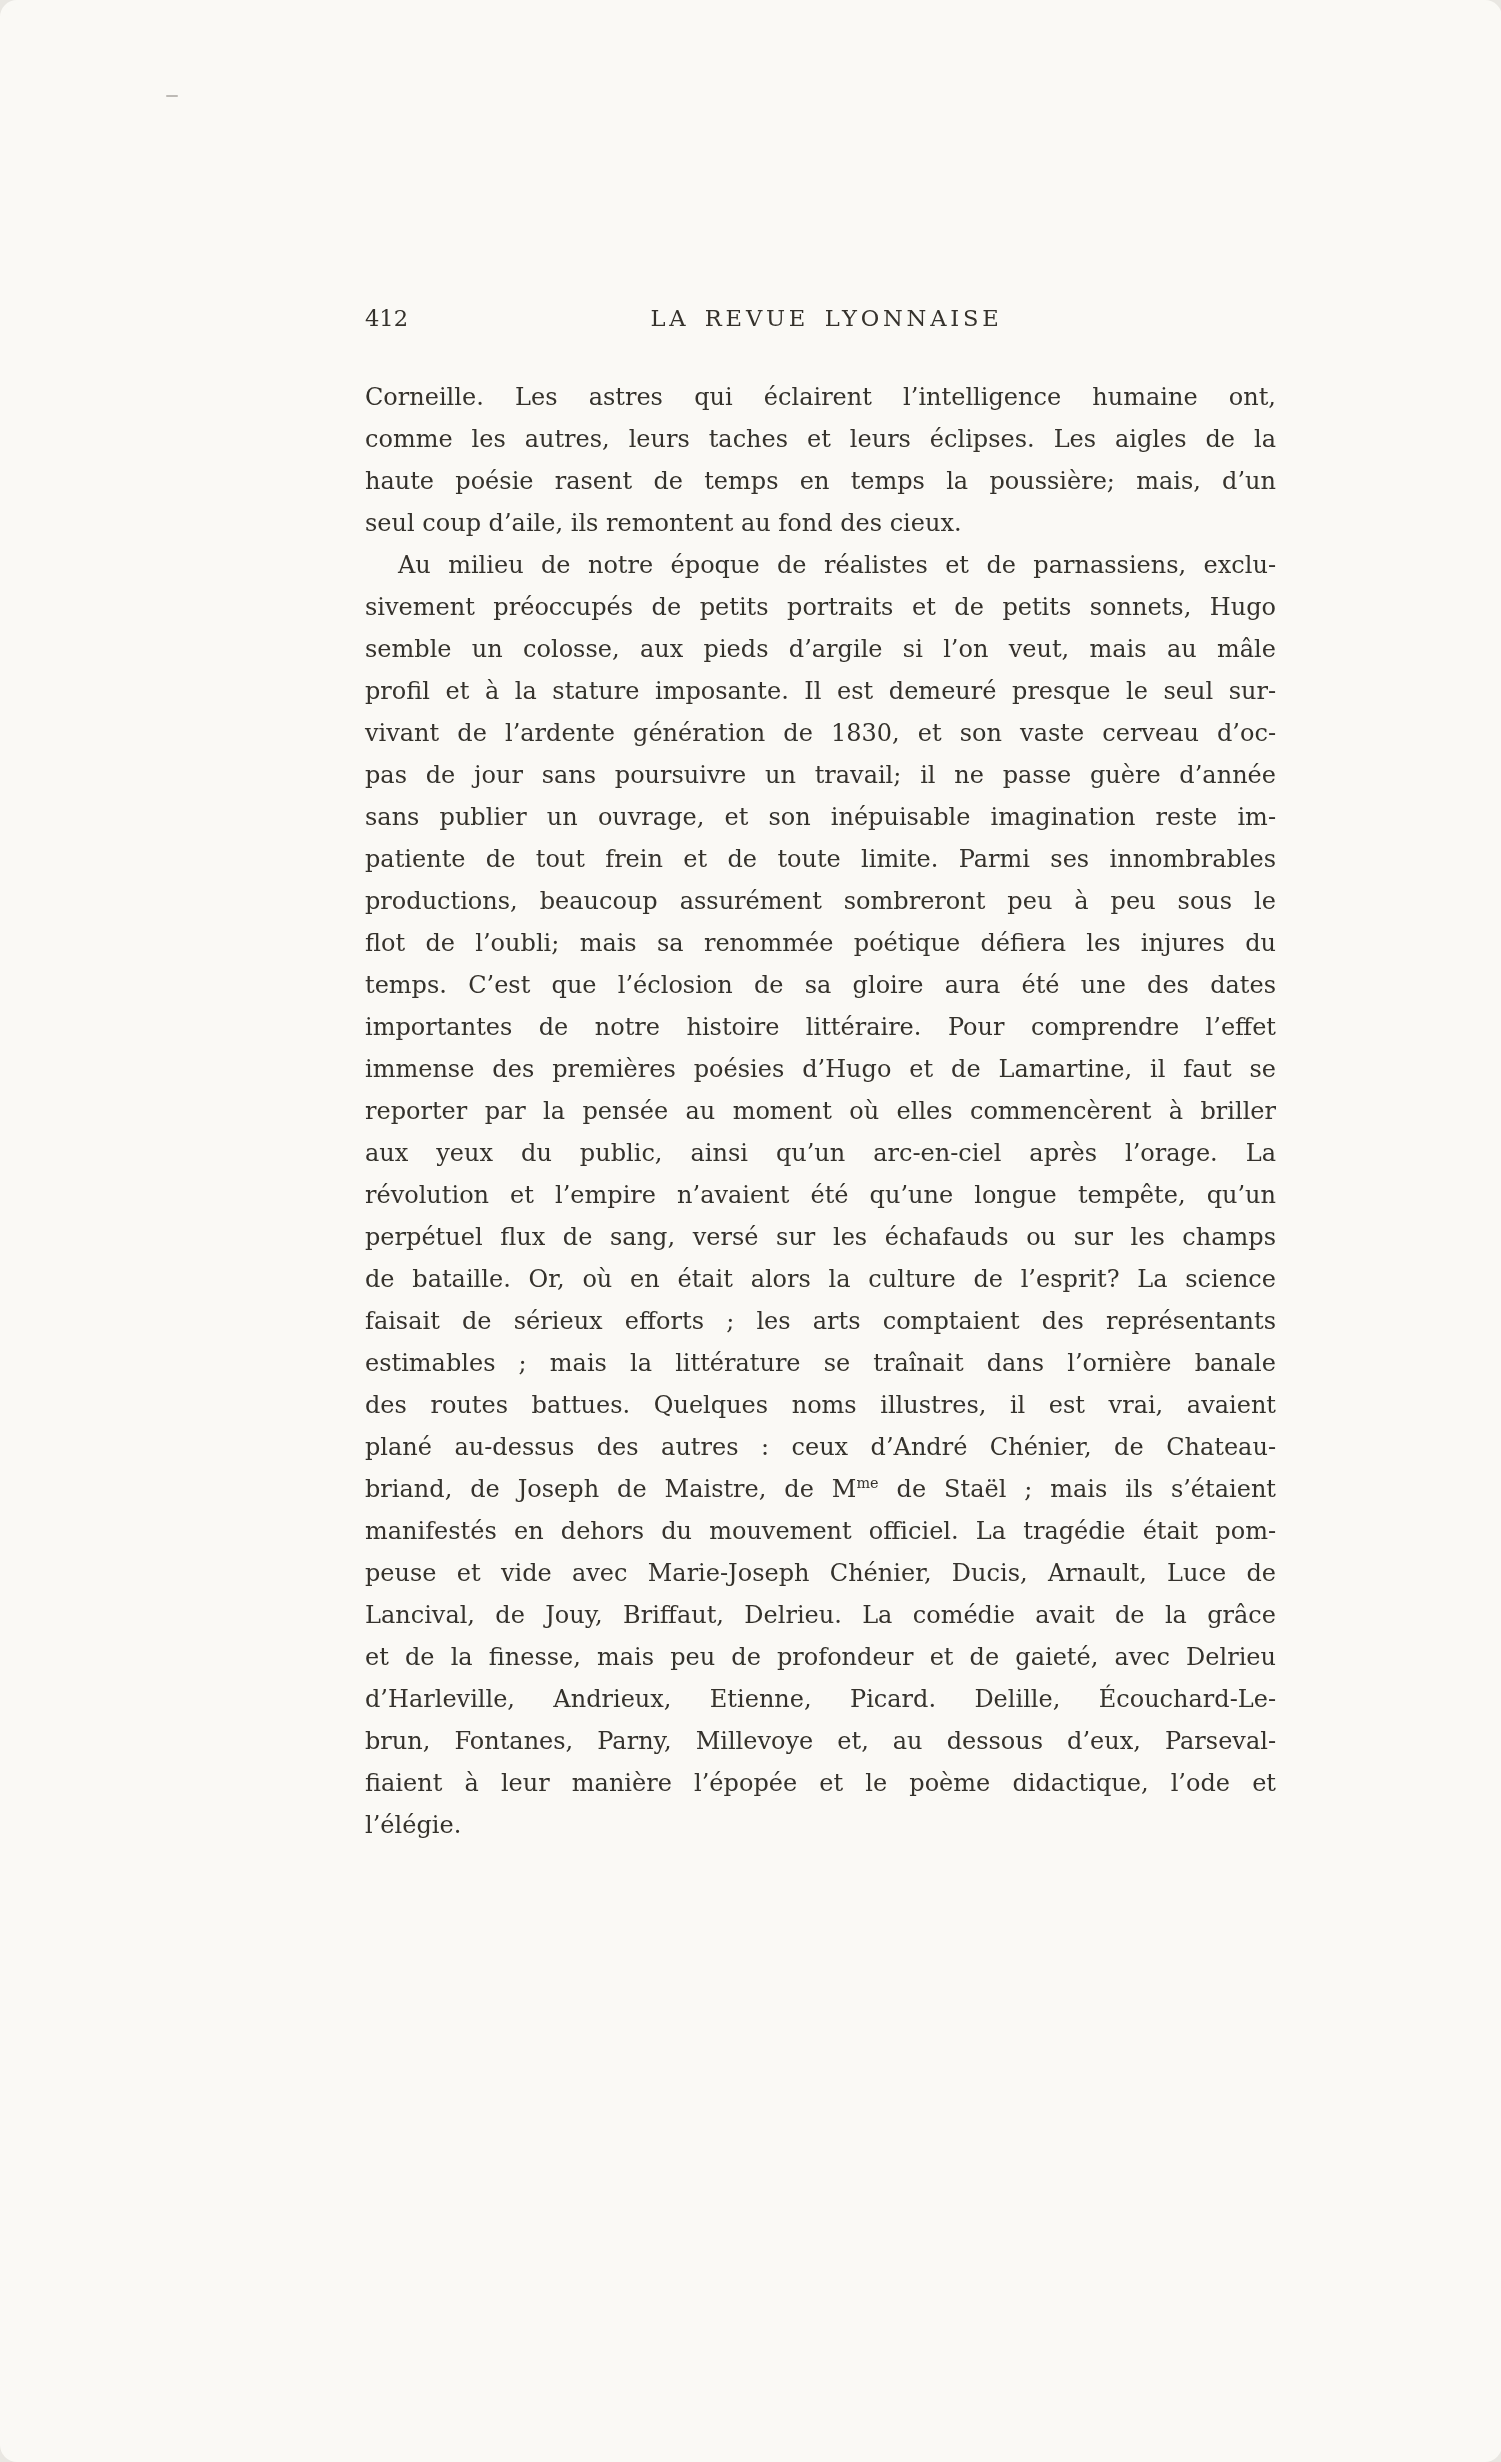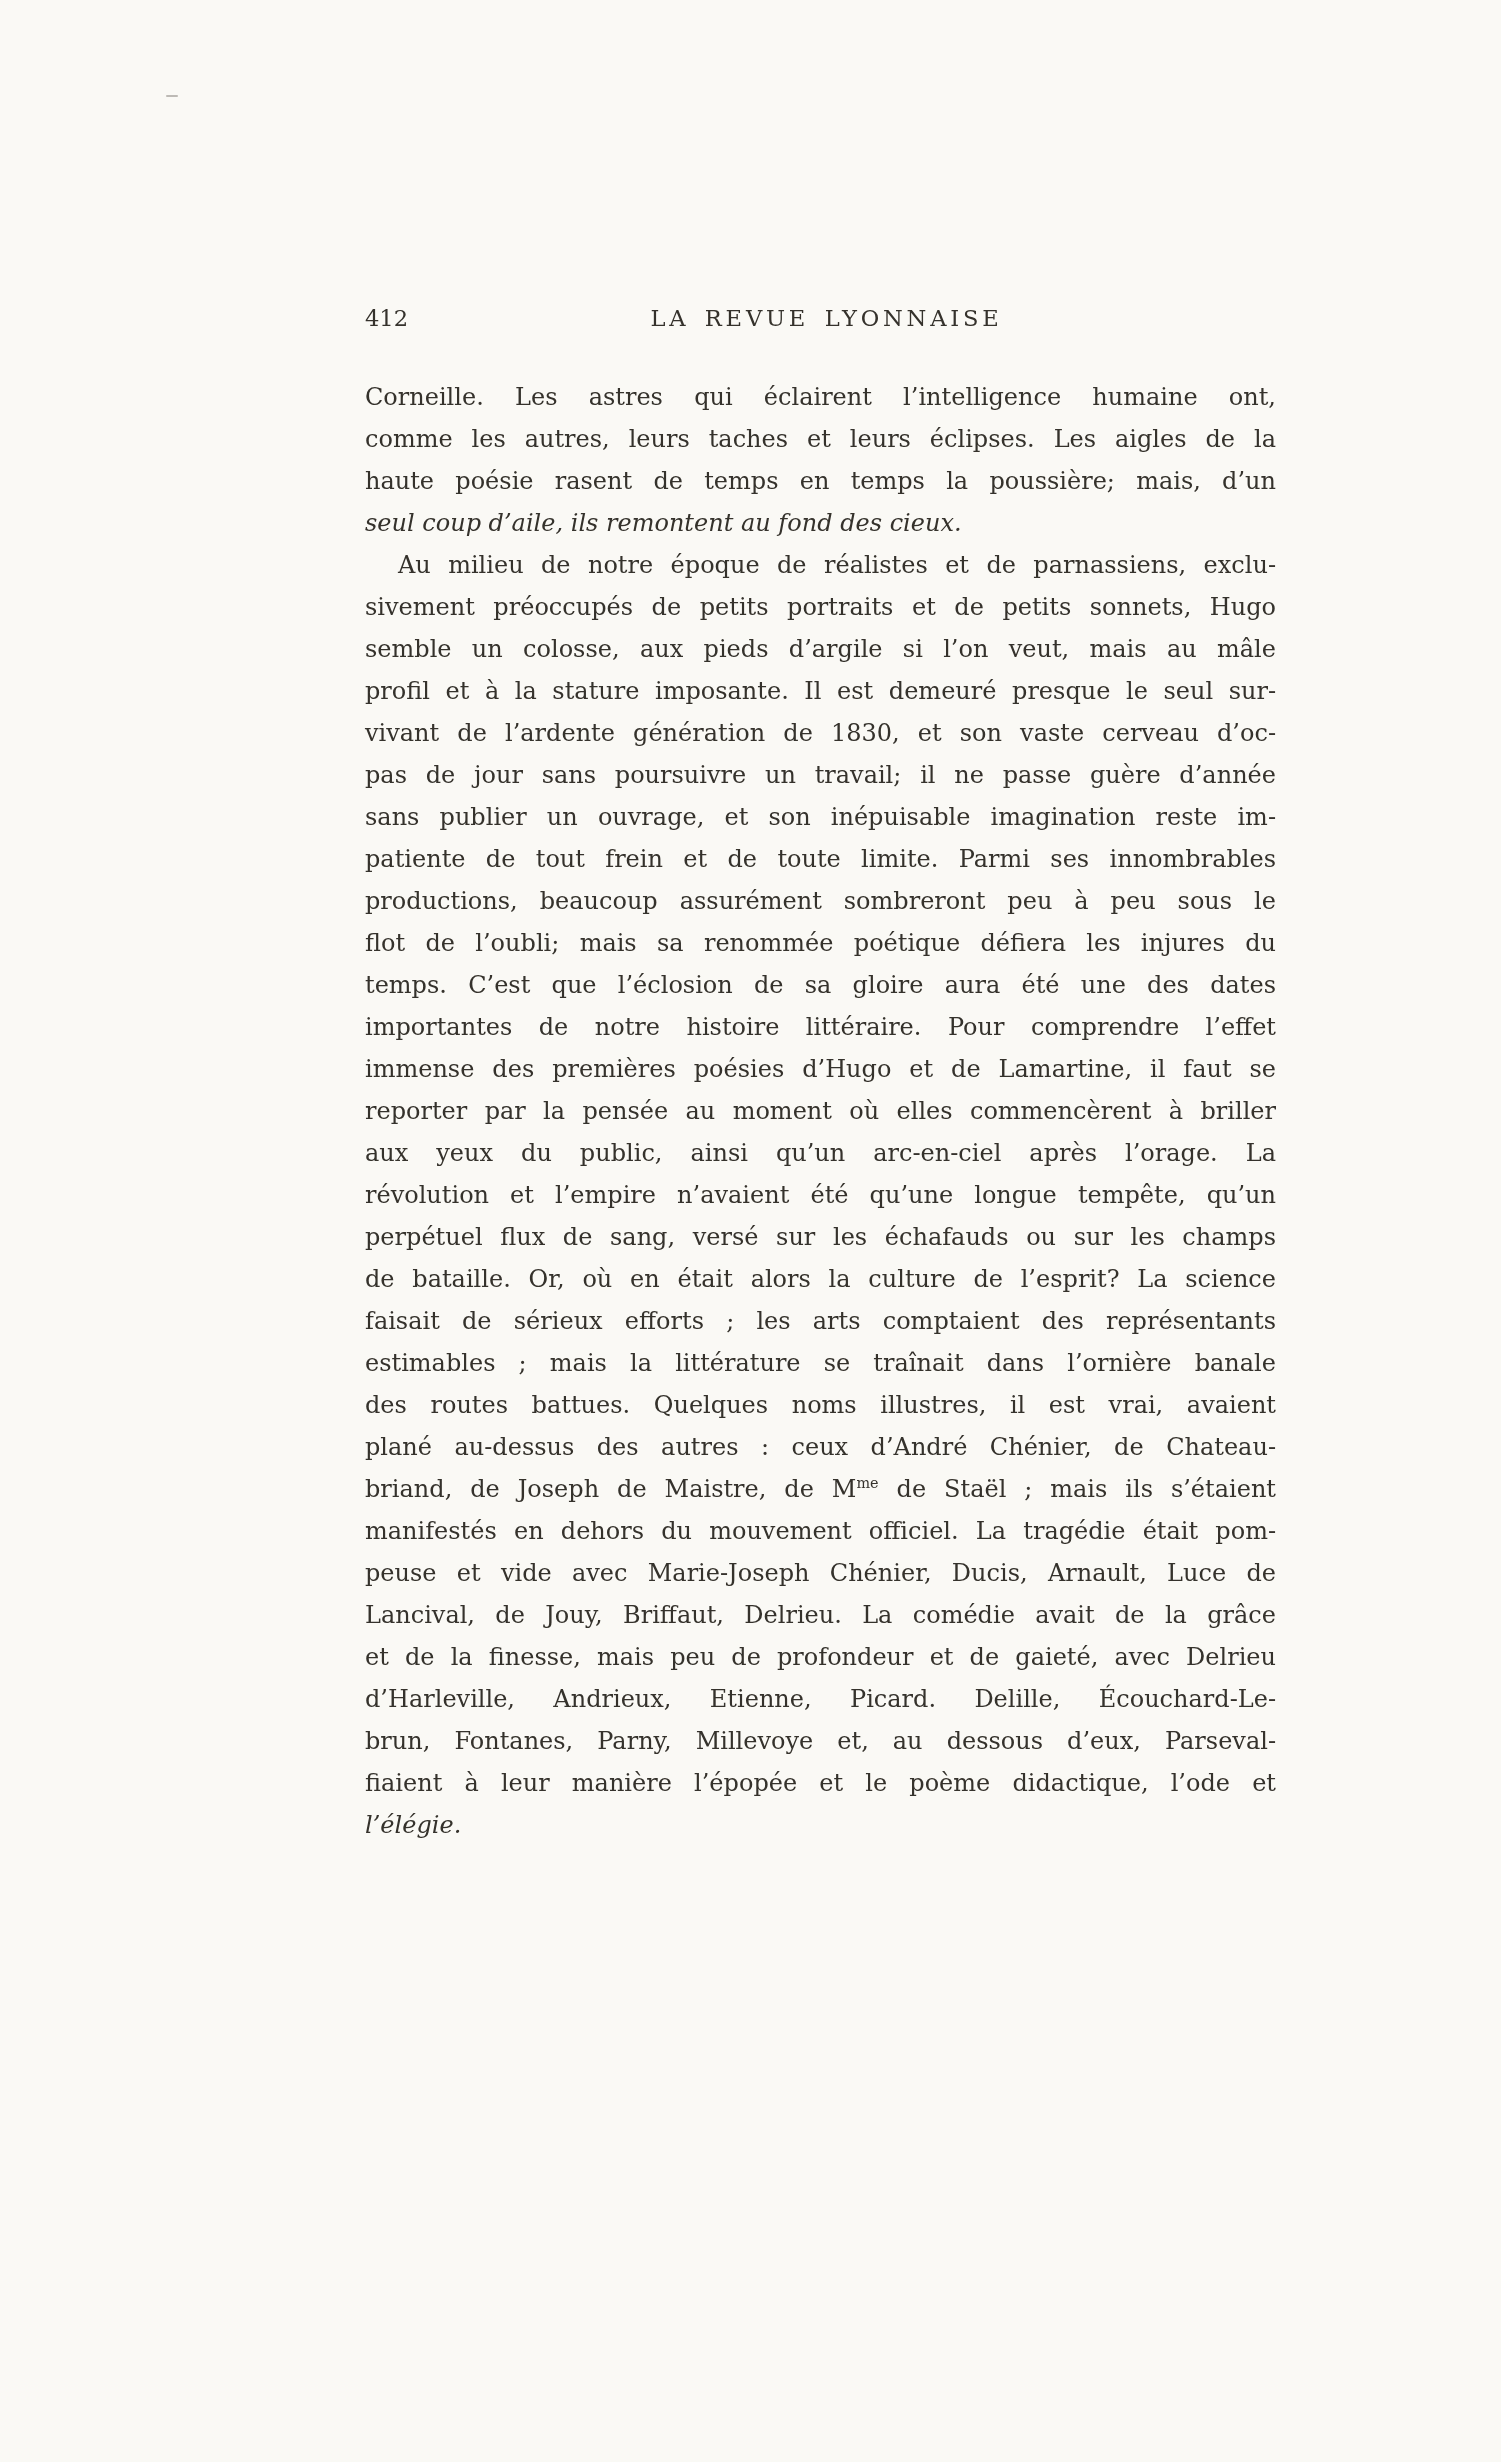--- a/index.html
+++ b/index.html
@@ -8,20 +8,21 @@
     background: #e9e7e2;
   }
   .paper {
     position: relative;
     width: 1502px;
     height: 2462px;
     background: #faf9f5;
     overflow: hidden;
     font-family: "DejaVu Serif", "Liberation Serif", serif;
     color: #35322c;
+    border-radius: 17px;
   }
   .artifact-dash {
     position: absolute;
     left: 166px;
     top: 95px;
     width: 12px;
     height: 2.3px;
     background: #8a877f;
     opacity: 0.55;
     border-radius: 1.5px;
@@ -61,21 +62,20 @@
     margin: 0;
   }
   .line {
     text-align: justify;
     text-align-last: justify;
     -moz-text-align-last: justify;
     white-space: normal;
   }
   .line.last {
     text-align-last: left;
-    font-style: italic;
     -moz-text-align-last: left;
   }
   .line.first-indent {
     padding-left: 33px;
   }
   .line sup {
     font-size: 0.6em;
     line-height: 0;
   }
 </style>

